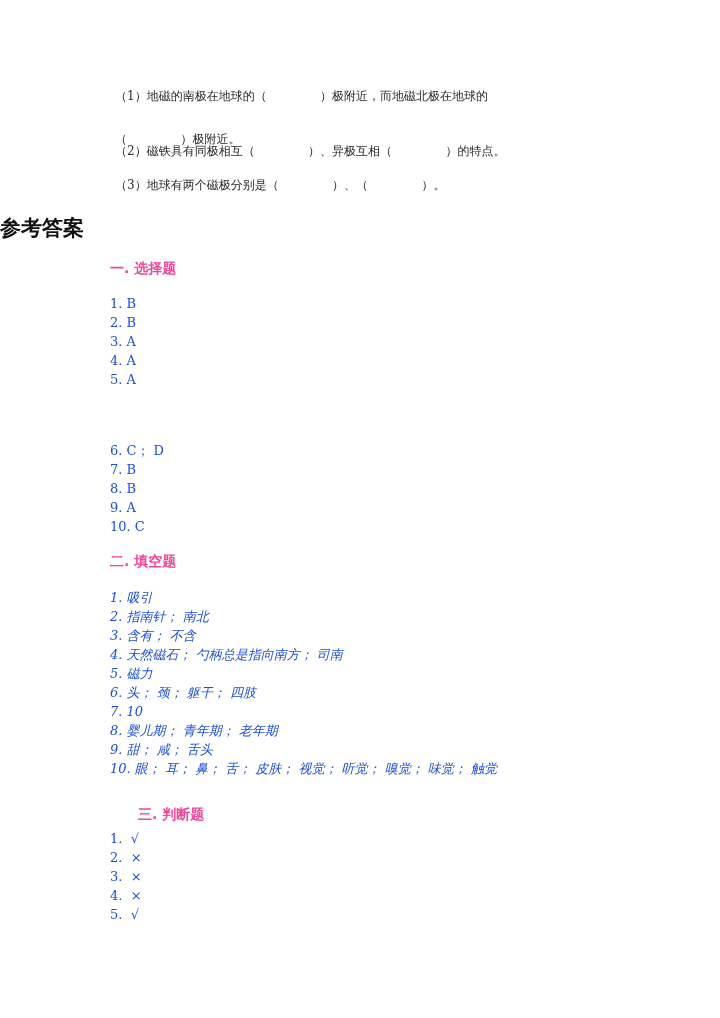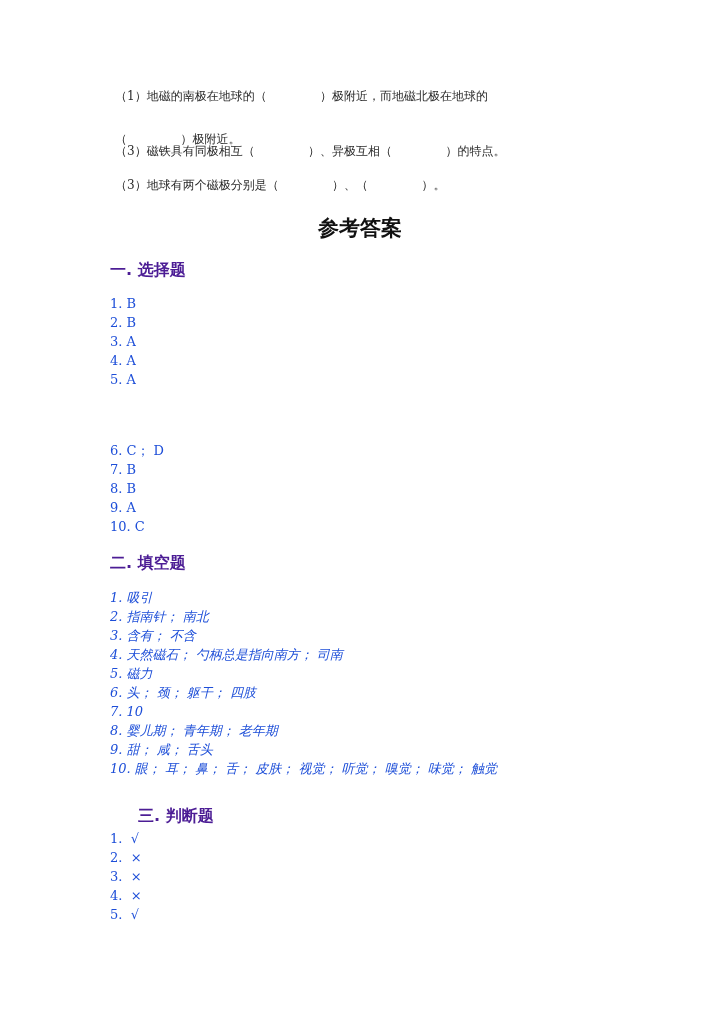--- a/index.html
+++ b/index.html
@@ -20,43 +20,43 @@
       font-size: 12px;
       line-height: 19px;
       white-space: pre;
       color: #2a2a2a;
     }
     .title {
       font-family: "DejaVu Sans", "Liberation Sans", sans-serif;
       font-weight: bold;
       font-size: 21px;
       left: 0; width: 720px;
-      text-align: center;
+      text-align: left;
       color: #111111;
     }
     .section {
       font-family: "DejaVu Sans", "Liberation Sans", sans-serif;
       font-weight: bold;
-      font-size: 16px;
-      color: #4c1d95;
+      font-size: 14px;
+      color: #ec4899;
     }
     .ans {
       font-size: 13px;
       line-height: 19px;
       color: #1d4ed8;
       white-space: pre;
     }
     .list { left: 110px; }
   </style>
 </head>
 <body>
 
 <div class="abs q-line" style="left:115px; top:87px;">（1）地磁的南极在地球的（              ）极附近，而地磁北极在地球的</div>
 <div class="abs q-line" style="left:115px; top:105px;margin-top:25px;">（              ）极附近。</div>
-<div class="abs q-line" style="left:115px; top:142px;">（3）磁铁具有同极相互（              ）、异极互相（              ）的特点。</div>
+<div class="abs q-line" style="left:115px; top:142px;">（2）磁铁具有同极相互（              ）、异极互相（              ）的特点。</div>
 <div class="abs q-line" style="left:115px; top:176px;">（3）地球有两个磁极分别是（              ）、（              ）。</div>
 
 <div class="abs title" style="top:214px;">参考答案</div>
 
 <div class="abs section list" style="top:260px;">一. 选择题</div>
 <div class="abs list" style="top:294px;">
   <div class="ans">1. B</div>
   <div class="ans">2. B</div>
   <div class="ans">3. A</div>
   <div class="ans">4. A</div>

